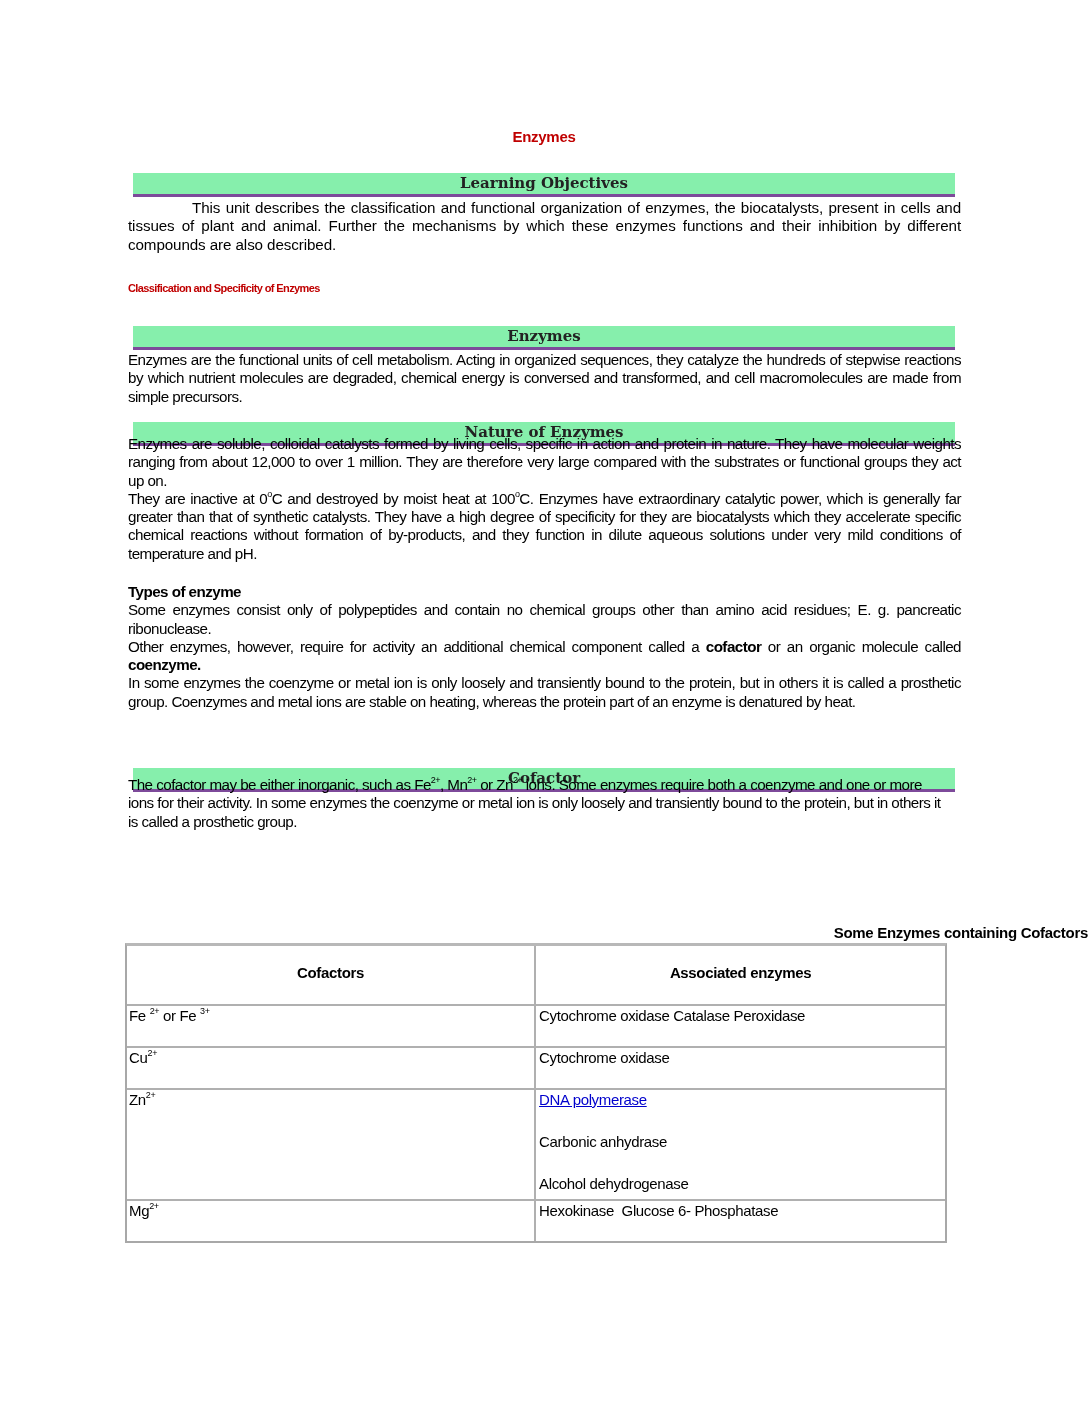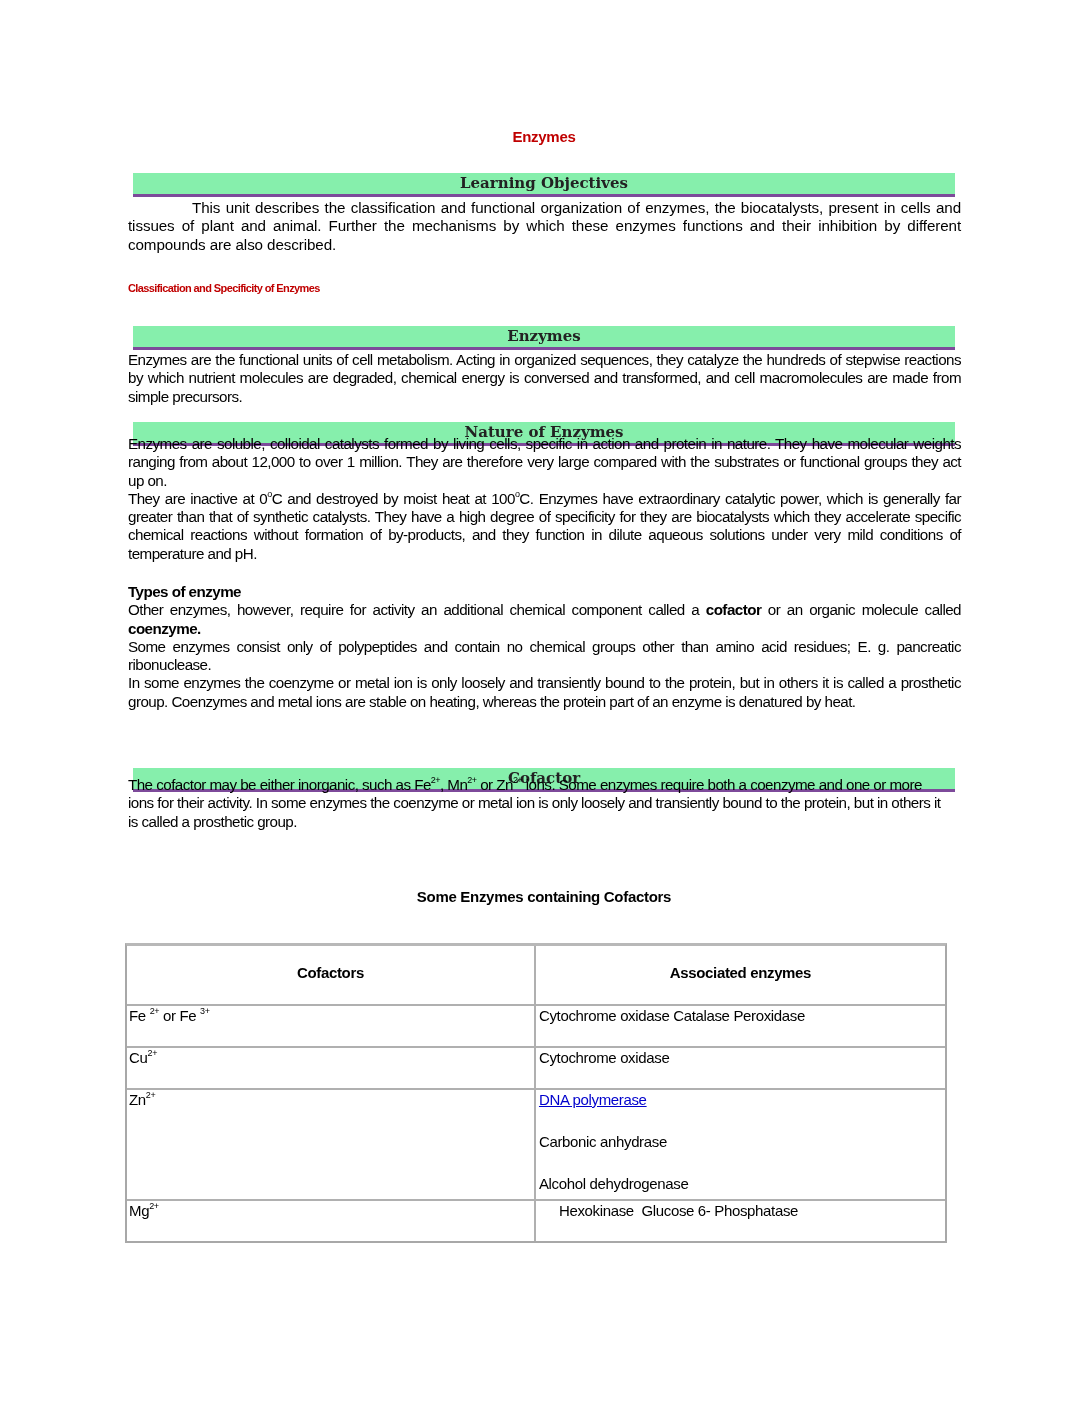--- a/index.html
+++ b/index.html
@@ -21,21 +21,21 @@
   .para .indent { text-indent: 64px; }
   .condensed { letter-spacing: -0.55px; }
 
   .sub-heading { position: absolute; left: 128px; top: 282px; color: #c00000;
                  font-weight: bold; font-size: 11px; letter-spacing: -0.6px; }
 
   .types-title { font-weight: bold; }
   b { font-weight: bold; }
   sup { font-size: 9px; vertical-align: 7px; line-height: 0; }
 
-  .table-caption { position: absolute; top: 888px; left: 0; width: 1088px; text-align: center;
+  .table-caption { position: absolute; top: 924px; left: 0; width: 1088px; text-align: right;
                    font-weight: bold; font-size: 15px; letter-spacing: -0.3px; }
 
   table.cof { position: absolute; left: 125px; top: 943px; width: 822px;
               border-collapse: separate; border-spacing: 0;
               border: 2px solid #a8a8a8; border-top: 3px solid #b8b8b8; font-size: 15px;
               letter-spacing: -0.35px; }
   table.cof th, table.cof td { border-right: 2px solid #b0b0b0; border-bottom: 2px solid #b0b0b0;
                                vertical-align: top; padding: 1px 2px; text-align: left; }
   table.cof th:last-child, table.cof td:last-child { border-right: none; }
   table.cof tr:last-child td { border-bottom: none; }
@@ -74,22 +74,22 @@
   <div class="band" style="top:422px;">
     <span>Nature of Enzymes</span>
   </div>
   <div class="para condensed" style="top:435px;">
     <p>Enzymes are soluble, colloidal catalysts formed by living cells, specific in action and protein in nature. They have molecular weights ranging from about 12,000 to over 1 million. They are therefore very large compared with the substrates or functional groups they act up on.</p>
     <p><span>They are inactive at 0</span><sup>o</sup><span>C and destroyed by moist heat at 100</span><sup>o</sup><span>C. Enzymes have extraordinary catalytic power, which is generally far greater than that of synthetic catalysts. They have a high degree of specificity for they are biocatalysts which they accelerate specific chemical reactions without formation of by-products, and they function in dilute aqueous solutions under very mild conditions of temperature and pH.</span></p>
   </div>
 
   <div class="para condensed" style="top:583px;">
     <p class="types-title">Types of enzyme</p>
+    <p>Some enzymes consist only of polypeptides and contain no chemical groups other than amino acid residues; E. g. pancreatic ribonuclease.</p>
     <p><span>Other enzymes, however, require for activity an additional chemical component called a </span><b>cofactor</b><span> or an organic molecule called </span><b>coenzyme.</b></p>
-    <p>Some enzymes consist only of polypeptides and contain no chemical groups other than amino acid residues; E. g. pancreatic ribonuclease.</p>
     <p>In some enzymes the coenzyme or metal ion is only loosely and transiently bound to the protein, but in others it is called a prosthetic group.  Coenzymes and metal ions are stable on heating, whereas the protein part of an enzyme is denatured by heat.</p>
   </div>
 
   <div class="band" style="top:768px;">
     <span>Cofactor</span>
   </div>
   <div class="para condensed" style="top:776px; width:822px; text-align:left;">
     <p><span>The cofactor may be either inorganic, such as Fe</span><sup>2+</sup><span>, Mn</span><sup>2+</sup><span> or Zn</span><sup>2+</sup><span> ions. Some enzymes require both a coenzyme and one or more ions for their activity. In some enzymes the coenzyme or metal ion is only loosely and transiently bound to the protein, but in others it is called a prosthetic group.</span></p>
   </div>
 
@@ -119,19 +119,19 @@
         <td class="c1"><span>Zn</span><sup>2+</sup></td>
         <td class="c2">
           <a class="enz-line link" href="#">DNA polymerase</a>
           <span class="enz-line">Carbonic anhydrase</span>
           <span class="enz-line">Alcohol dehydrogenase</span>
         </td>
       </tr>
       <tr class="row-std">
         <td class="c1"><span>Mg</span><sup>2+</sup></td>
         <td class="c2">
-            <span class="enz-line" style="white-space:pre;margin-left:20px;">Hexokinase  Glucose 6- Phosphatase</span>
+            <span class="enz-line" style="white-space:pre;">Hexokinase  Glucose 6- Phosphatase</span>
           </td>
       </tr>
     </tbody>
   </table>
 
 </div>
 
 </body></html>

